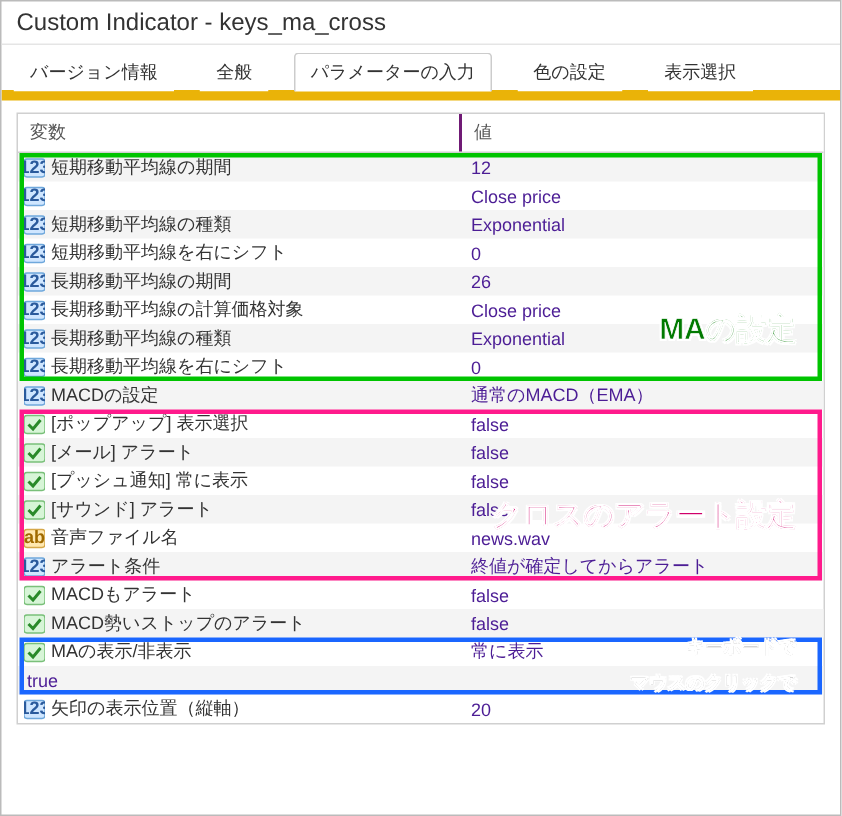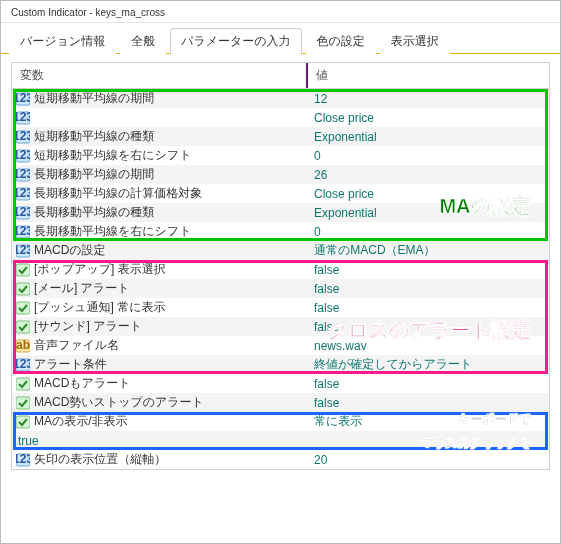--- a/index.html
+++ b/index.html
@@ -1,31 +1,31 @@
 <!DOCTYPE html>
 <html><head>
 <meta charset="utf-8">
 <style>
 *{box-sizing:border-box;margin:0;padding:0;font-family:"Meiryo UI","Yu Gothic UI",sans-serif;font-size:12px;color:#333}
 body{background:#fff;width:561px;height:544px;overflow:hidden;border:1px solid #bbb}
-.title-bar{padding:6px 10px 4px;font-size:10px;border-bottom:1px solid #e5e5e5}
-.tabs{display:flex;padding:4px 8px 0;border-bottom:1px solid #eab308;gap:4px}
+.title-bar{padding:6px 10px 4px;font-size:16px;border-bottom:1px solid #e5e5e5}
+.tabs{display:flex;padding:4px 8px 0;border-bottom:7px solid #eab308;gap:17px}
 .tab{padding:4px 10px 4px;border:1px solid transparent;border-bottom:none;cursor:pointer;border-radius:3px 3px 0 0;position:relative;top:1px;background:#fff}
 .tab.active{border-color:#ccc;background:#fff;z-index:1}
 .content{padding:8px 10px}
 .table-wrap{border:1px solid #d0d0d0}
 .headers{display:flex;background:#fff;border-bottom:1px solid #d0d0d0}
 .hcell{padding:4px 8px;font-weight:normal;color:#555}
 .hcell:first-child{width:296px;border-right:2px solid #701a75}
 .hcell:last-child{flex:1}
 .rows{position:relative}
 .row{display:flex;height:19px;align-items:center}
 .row.alt{background:#f4f4f4}
 .cell1{width:296px;display:flex;align-items:center;gap:4px;padding-left:4px}
-.cell2{flex:1;padding-left:6px;color:#0f766e}
+.cell2{flex:1;padding-left:6px;color:#4c1d95}
 .ico{width:14px;height:14px;flex-shrink:0;display:inline-flex;align-items:center;justify-content:center}
 .overlay{position:absolute;border:3px solid;pointer-events:none}
 .ov-green{border-color:#00c400;top:0;left:1px;right:1px;height:152px}
 .ov-pink{border-color:#ff1a8c;top:171px;left:1px;right:1px;height:114px}
 .ov-blue{border-color:#1a66ff;top:323px;left:1px;right:1px;height:38px}
 .annot{position:absolute;font-size:20px;font-weight:bold;-webkit-text-stroke:0.5px #fff;text-shadow:1px 1px 0 #fff,-1px -1px 0 #fff,1px -1px 0 #fff,-1px 1px 0 #fff}
 .a-green{color:#007a00;right:18px;top:104px}
 .a-pink{color:#d0006b;right:18px;top:228px}
 .a-blue{color:#0033cc;right:18px;top:315px;text-align:right;line-height:1.2}
 </style>

